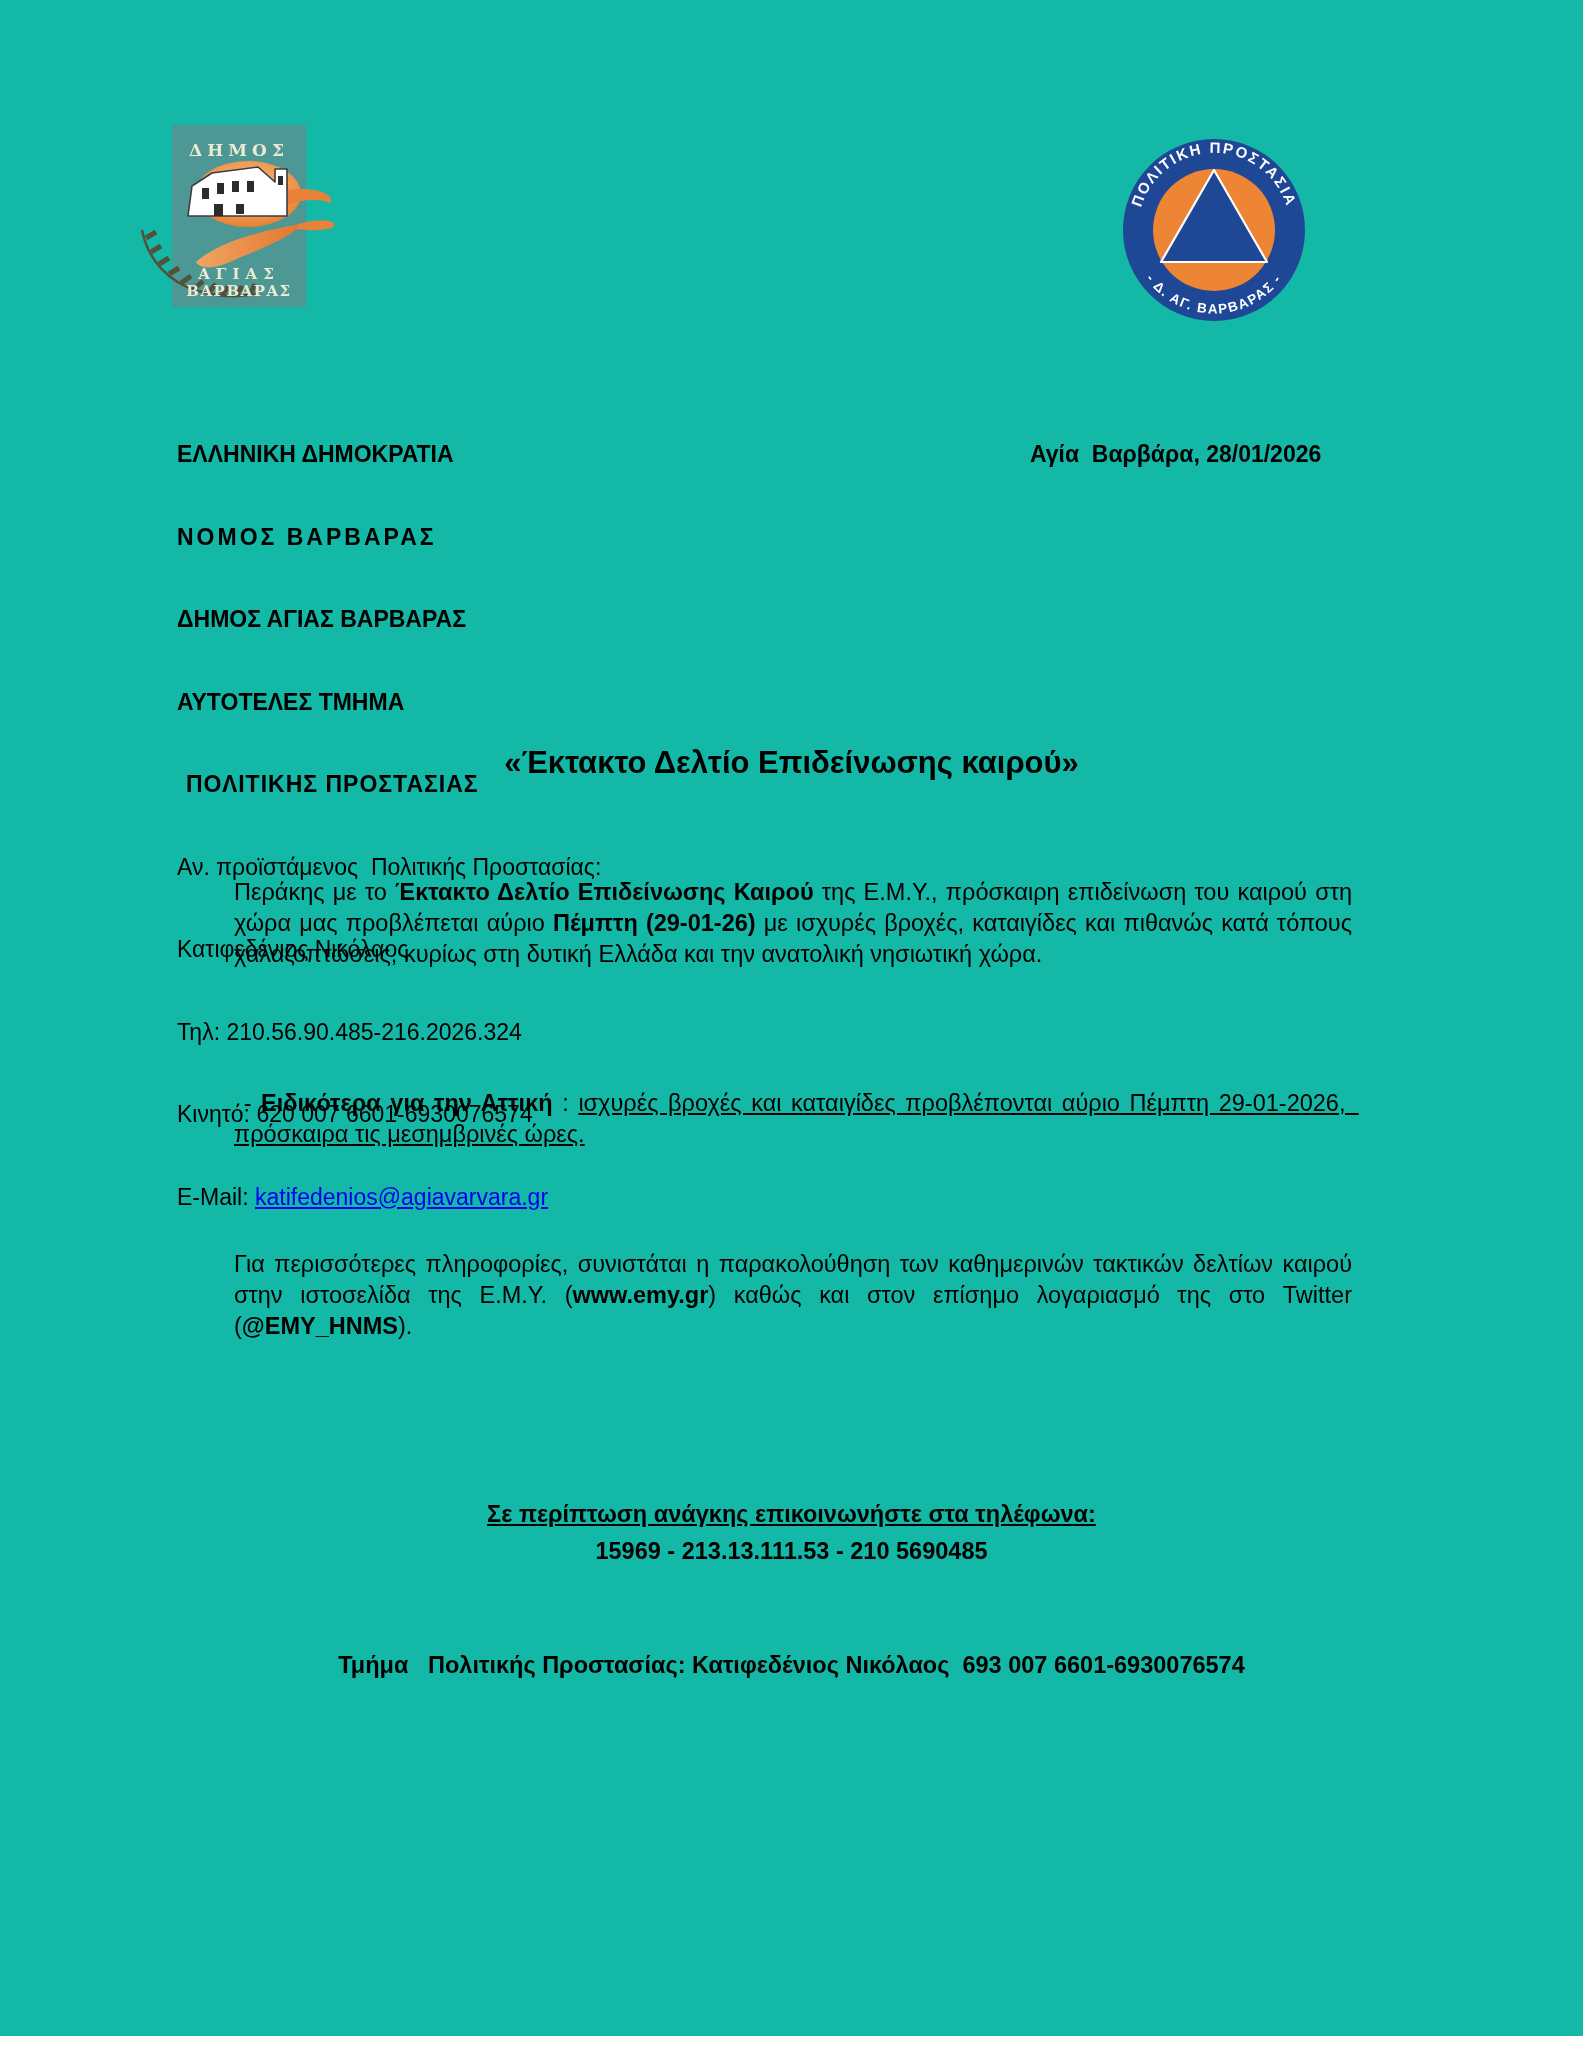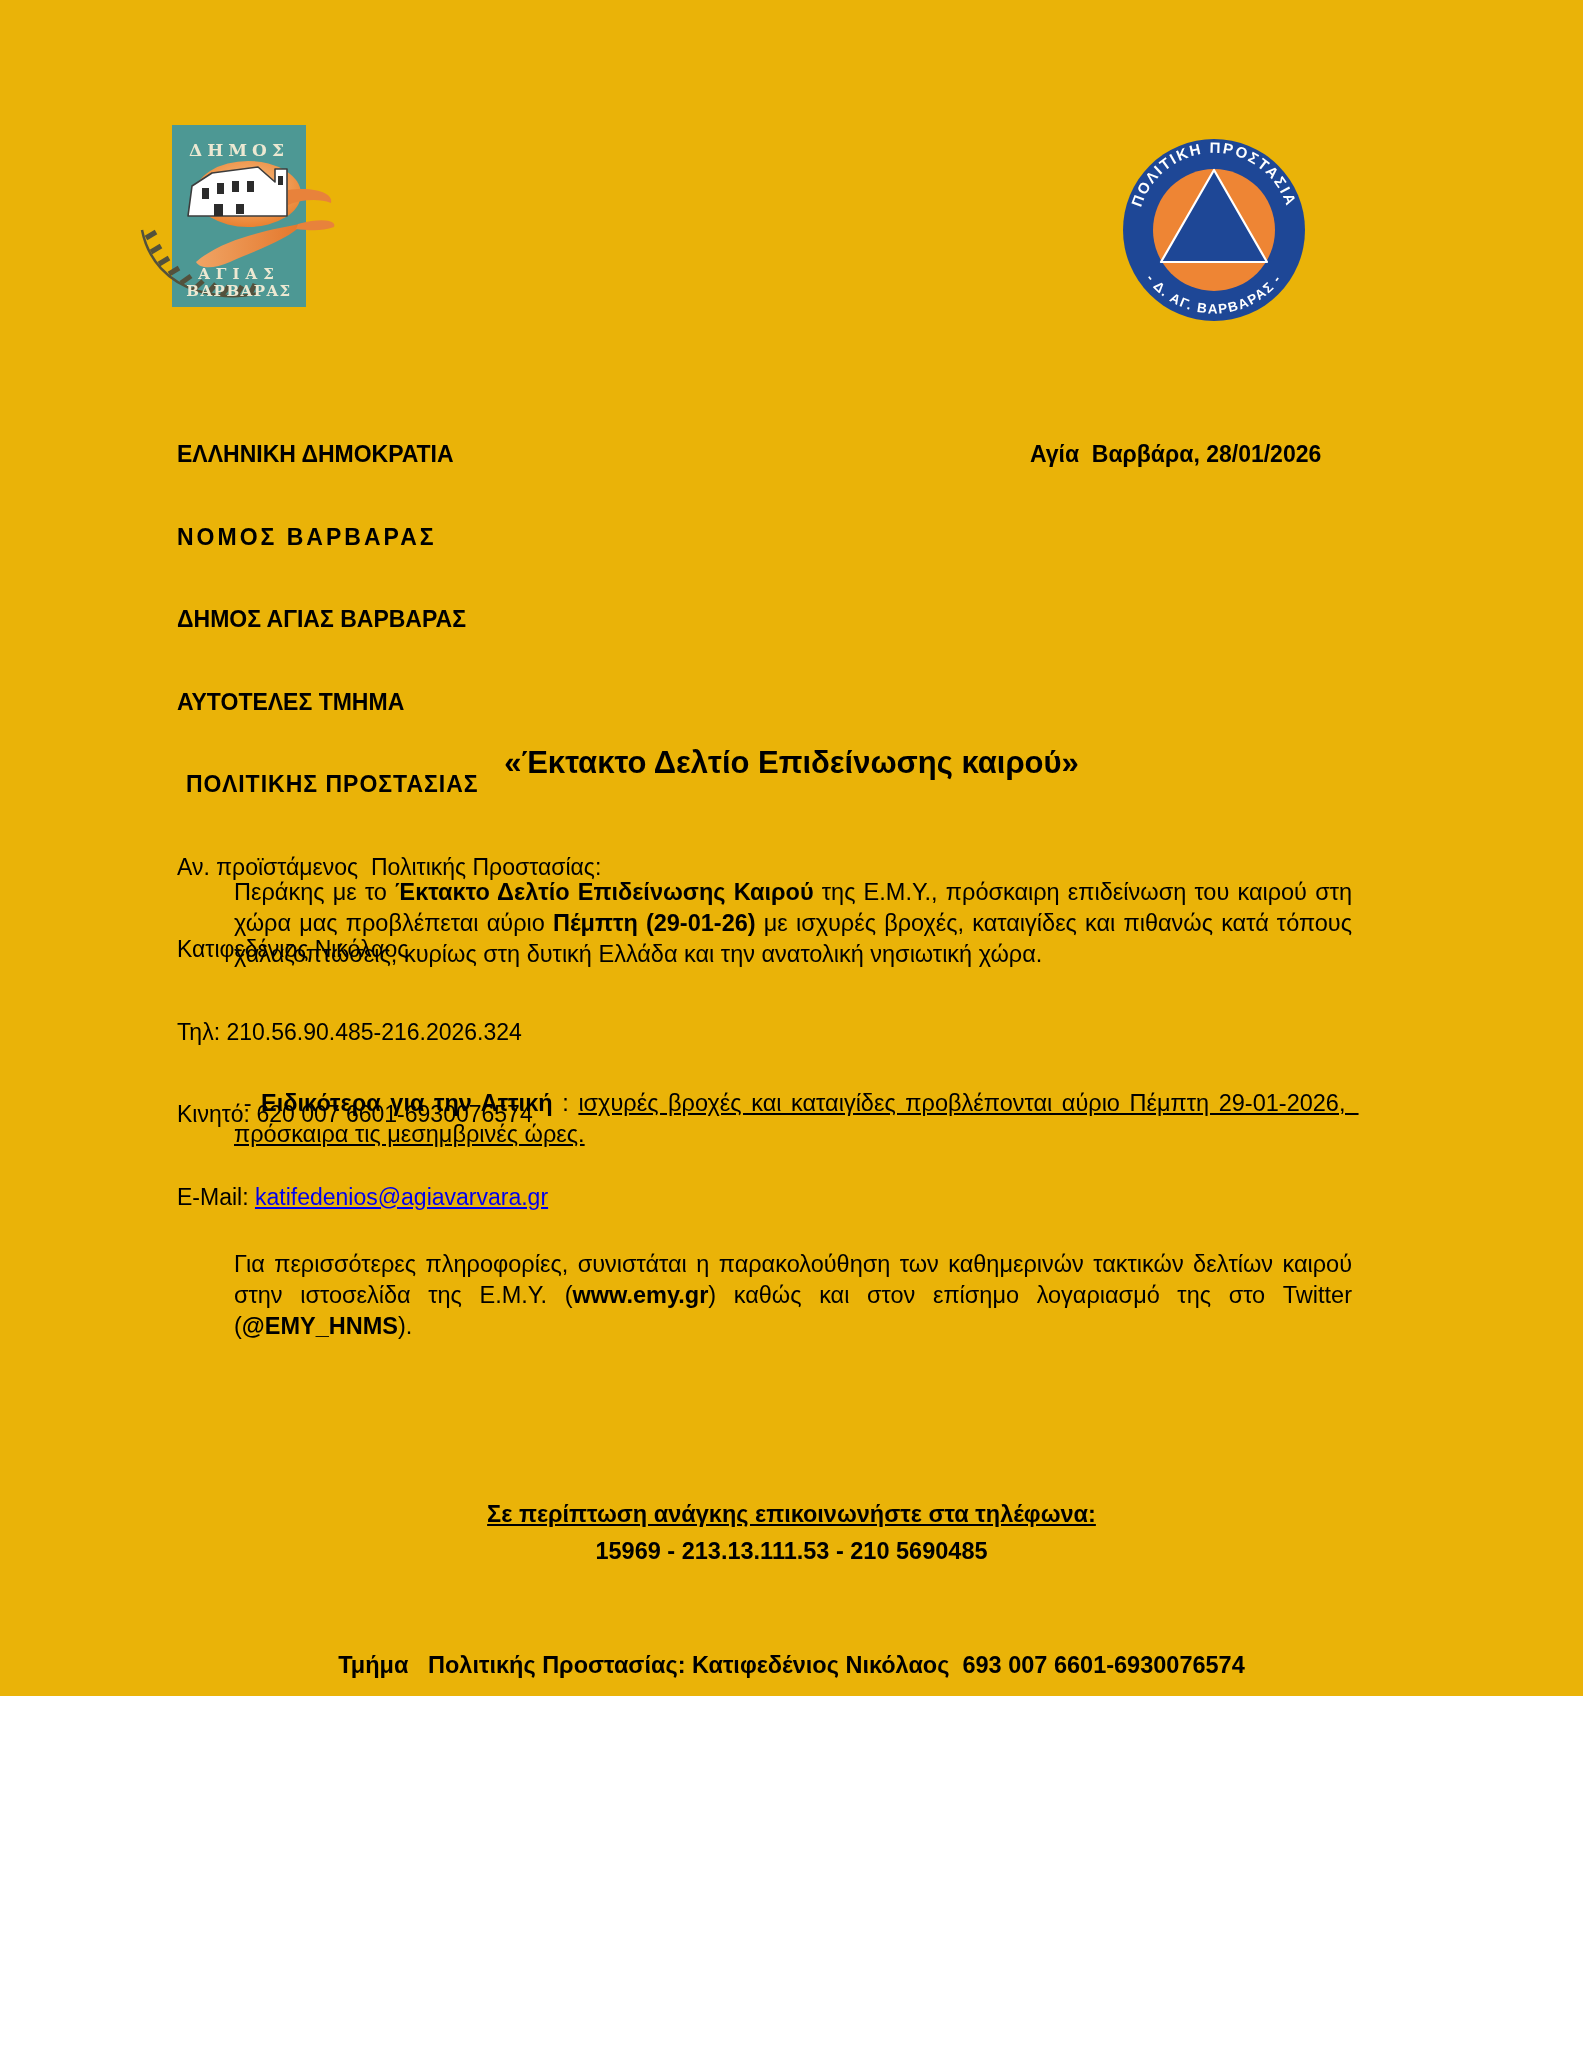--- a/index.html
+++ b/index.html
@@ -1,20 +1,20 @@
 <!DOCTYPE html>
 <html><head>
 <meta charset="utf-8">
 <style>
   html,body{margin:0;padding:0;background:#ffffff;}
   .page{
     position:relative;
     width:1583px;
-    height:1696px;
-    background:#eab308;
+    height:2036px;
+    background:#14b8a6;
     font-family:"Liberation Sans", sans-serif;
     color:#000;
     overflow:hidden;
   }
   
   .header-block{
     position:absolute; left:177px; top:386px;
     font-size:23px; line-height:27.5px; white-space:pre-wrap;
   }
   .agency-line{font-weight:bold;}

